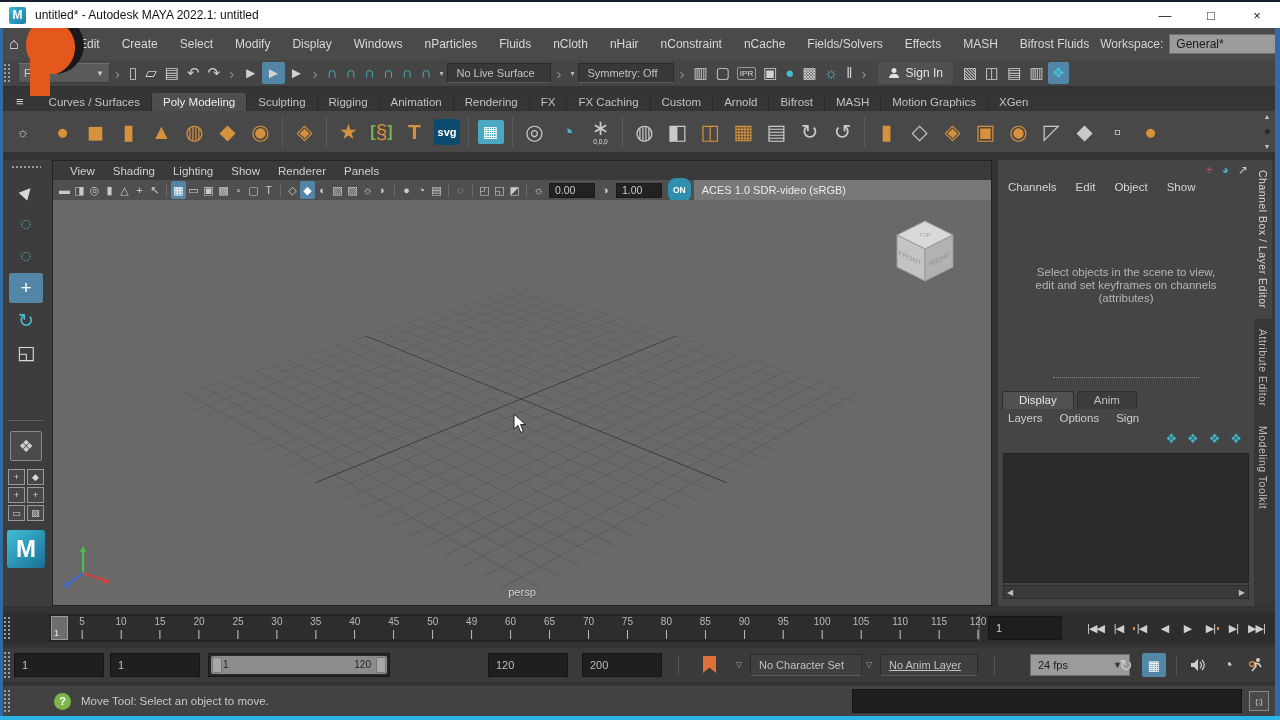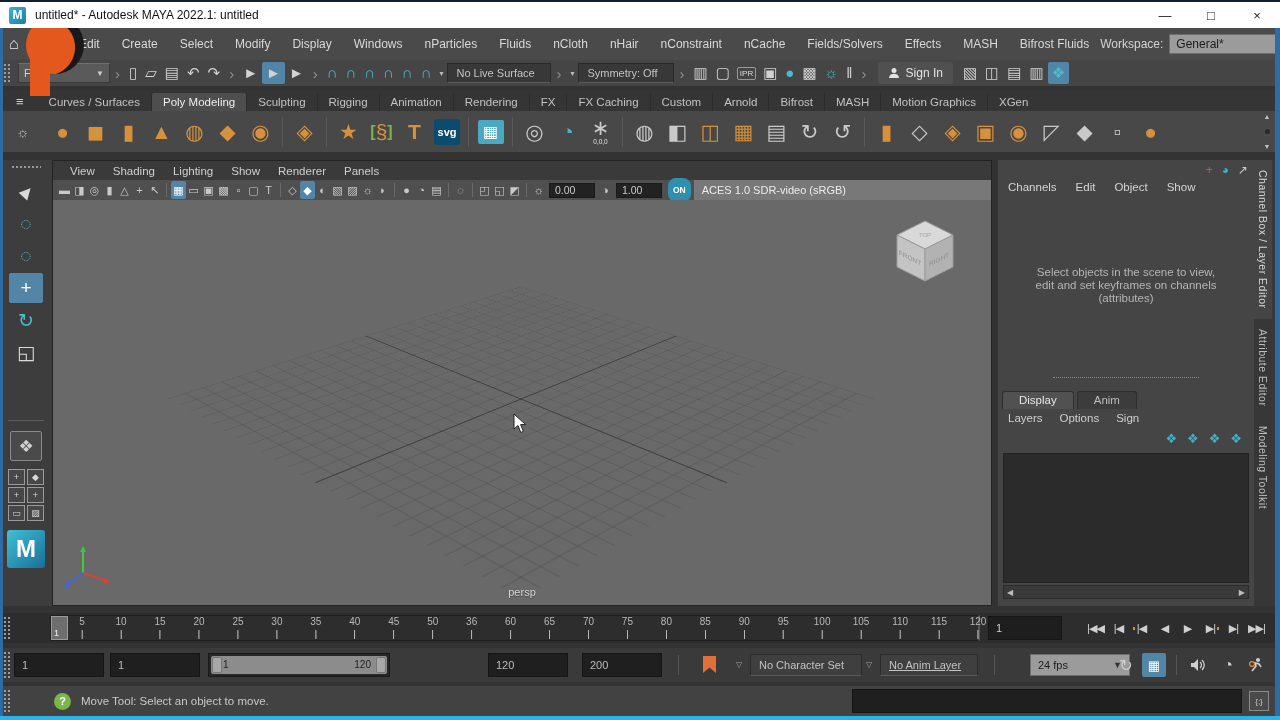--- a/index.html
+++ b/index.html
@@ -595,21 +595,21 @@
         <span class="tickl" style="left: 24.37%;">30</span>
         <span class="tickm" style="left: 24.37%;">|</span>
         <span class="tickl" style="left: 28.57%;">35</span>
         <span class="tickm" style="left: 28.57%;">|</span>
         <span class="tickl" style="left: 32.77%;">40</span>
         <span class="tickm" style="left: 32.77%;">|</span>
         <span class="tickl" style="left: 36.97%;">45</span>
         <span class="tickm" style="left: 36.97%;">|</span>
         <span class="tickl" style="left: 41.18%;">50</span>
         <span class="tickm" style="left: 41.18%;">|</span>
-        <span class="tickl" style="left: 45.38%;">36</span>
+        <span class="tickl" style="left: 45.38%;">49</span>
         <span class="tickm" style="left: 45.38%;">|</span>
         <span class="tickl" style="left: 49.58%;">60</span>
         <span class="tickm" style="left: 49.58%;">|</span>
         <span class="tickl" style="left: 53.78%;">65</span>
         <span class="tickm" style="left: 53.78%;">|</span>
         <span class="tickl" style="left: 57.98%;">70</span>
         <span class="tickm" style="left: 57.98%;">|</span>
         <span class="tickl" style="left: 62.18%;">75</span>
         <span class="tickm" style="left: 62.18%;">|</span>
         <span class="tickl" style="left: 66.39%;">80</span>

